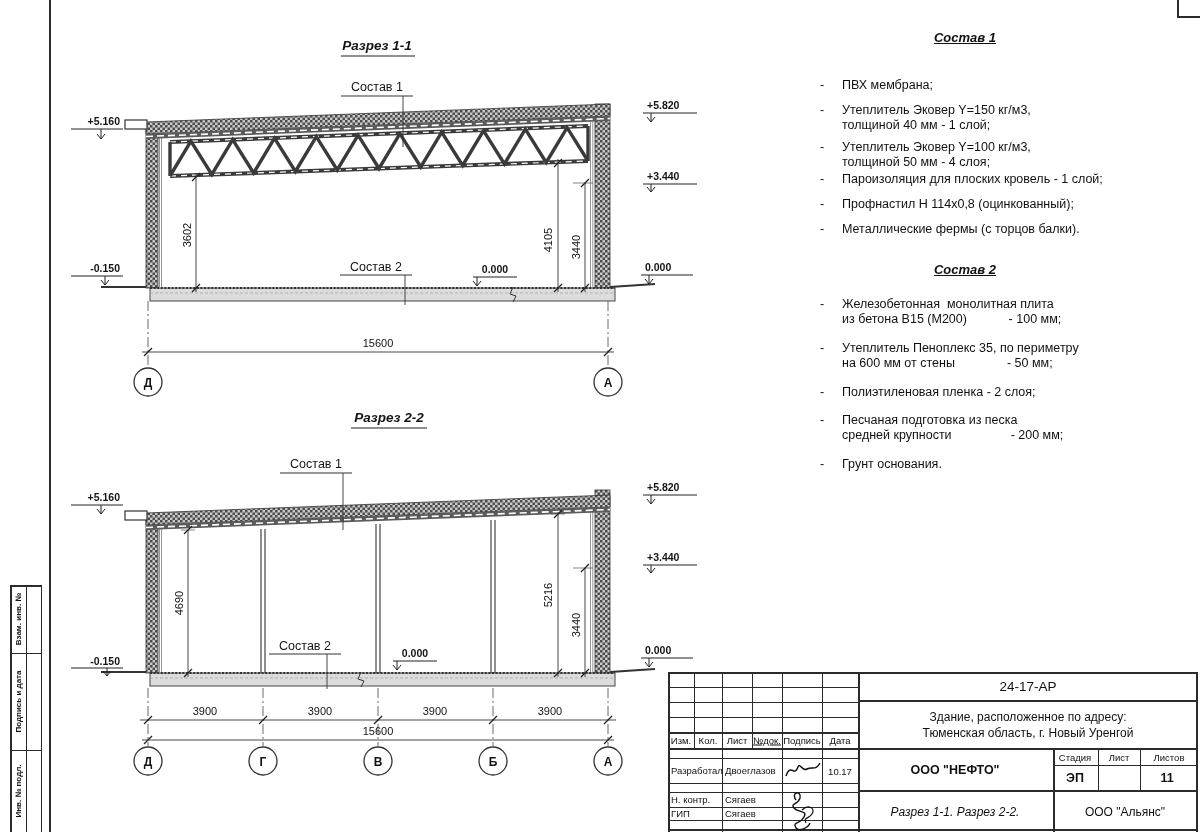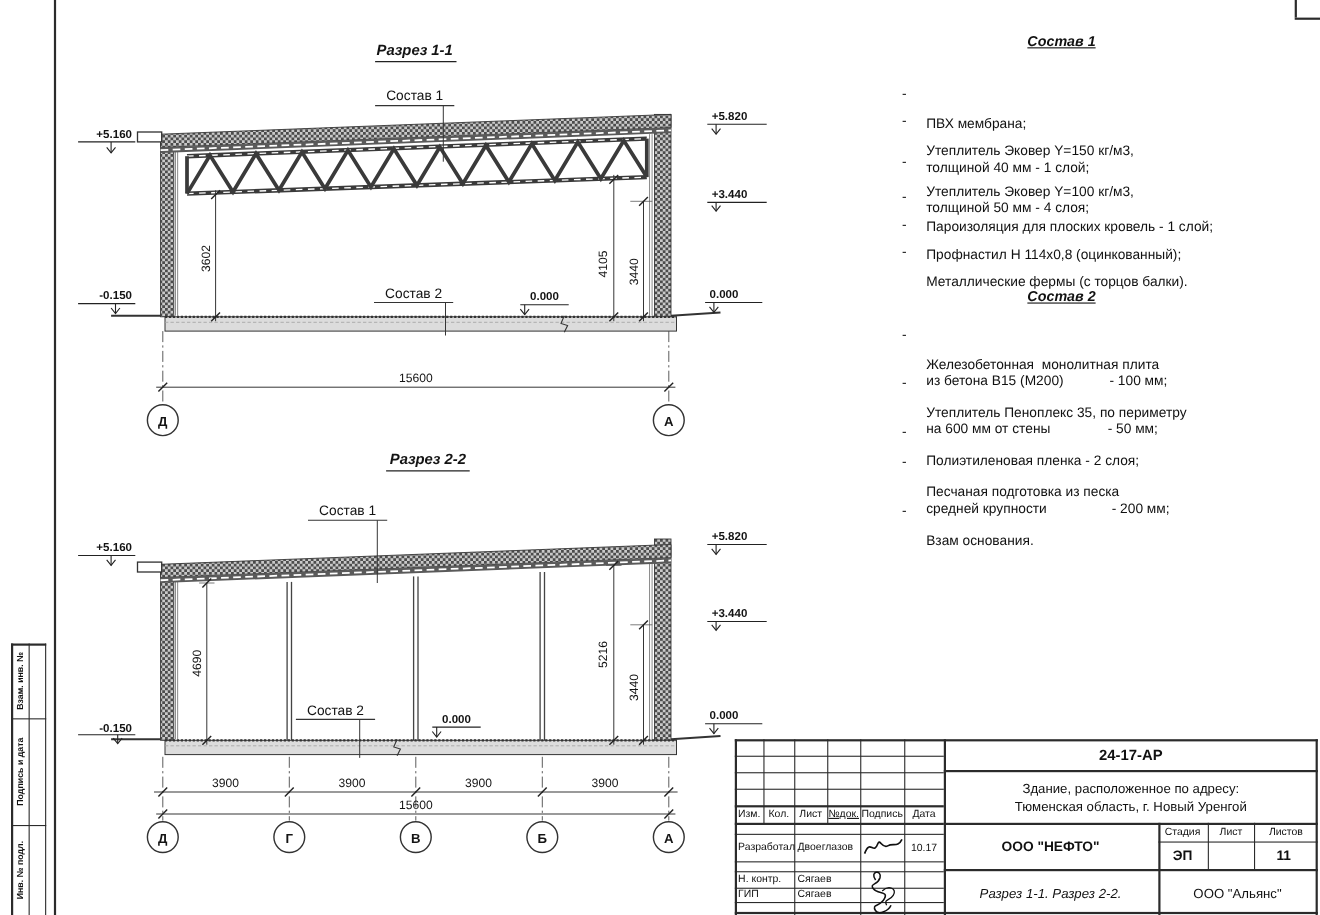--- a/index.html
+++ b/index.html
@@ -12,33 +12,33 @@
   .elev{font-size:10.5px;font-weight:600;}
   .axtxt{font-size:12px;font-weight:600;}
   .dwgtitle{font-size:13.5px;font-weight:bold;font-style:italic;}
   .lbl{font-size:12.5px;}
   
   .rcol{position:absolute;left:770px;top:30px;width:390px;}
   .sostav-head{position:absolute;left:0;right:0;text-align:center;font-weight:bold;
                font-style:italic;font-size:13px;text-decoration:underline;}
   .li{position:absolute;left:0;right:0;font-size:12.5px;line-height:14.5px;}
   .li .dash{position:absolute;left:50px;}
-  .li .lines{position:absolute;left:72px;margin-top:27px;}
+  .li .lines{position:absolute;left:72px;}
   .li .lines div{white-space:pre;}
   .notes{position:absolute;left:796px;top:566px;font-size:12.5px;line-height:15px;white-space:pre;}
   
   .side{position:absolute;left:10px;top:585px;width:32px;height:247px;}
   .vtext{position:absolute;transform-origin:0 0;transform:rotate(-90deg);left:2px;
          font-size:8px;font-weight:600;text-align:center;height:14px;line-height:14px;white-space:nowrap;}
   
   .tb{position:absolute;left:668px;top:672px;width:530px;height:160px;}
   .tc{position:absolute;transform:translate(-50%,-50%);white-space:nowrap;}
   .tleft{position:absolute;transform:translateY(-50%);white-space:nowrap;}
   .f95{font-size:9.5px;} .f12{font-size:12px;} .f125b{font-size:12.5px;font-weight:600;}
-  .f135b{font-size:13.5px;font-weight:bold;}
+  .f135b{font-size:13.5px;font-weight:normal;}
 </style>
 </head>
 <body>
 
 <div class="sheet">
 
   <div class="ln" style="left:49px;top:0;width:2px;height:832px;"></div>
   <div class="ln" style="left:1177px;top:0;width:2px;height:16px;"></div>
   <div class="ln" style="left:1177px;top:16px;width:23px;height:2px;"></div>
 
@@ -394,21 +394,21 @@
     <div class="li" style="top:383px;">
       <span class="dash">-</span>
       <span class="lines">
           <div>Песчаная подготовка из песка</div>
           <div>средней крупности                 - 200 мм;</div>
         </span>
     </div>
     <div class="li" style="top:427px;">
       <span class="dash">-</span>
       <span class="lines">
-          <div>Взам основания.</div>
+          <div>Грунт основания.</div>
         </span>
     </div>
   </div>
 
 
   <div class="tb">
 
     <div class="ln" style="left:0;top:0;width:530px;height:2px;"></div>
     <div class="ln" style="left:0;top:157px;width:530px;height:2px;"></div>
     <div class="ln" style="left:0;top:0;width:2px;height:160px;"></div>

